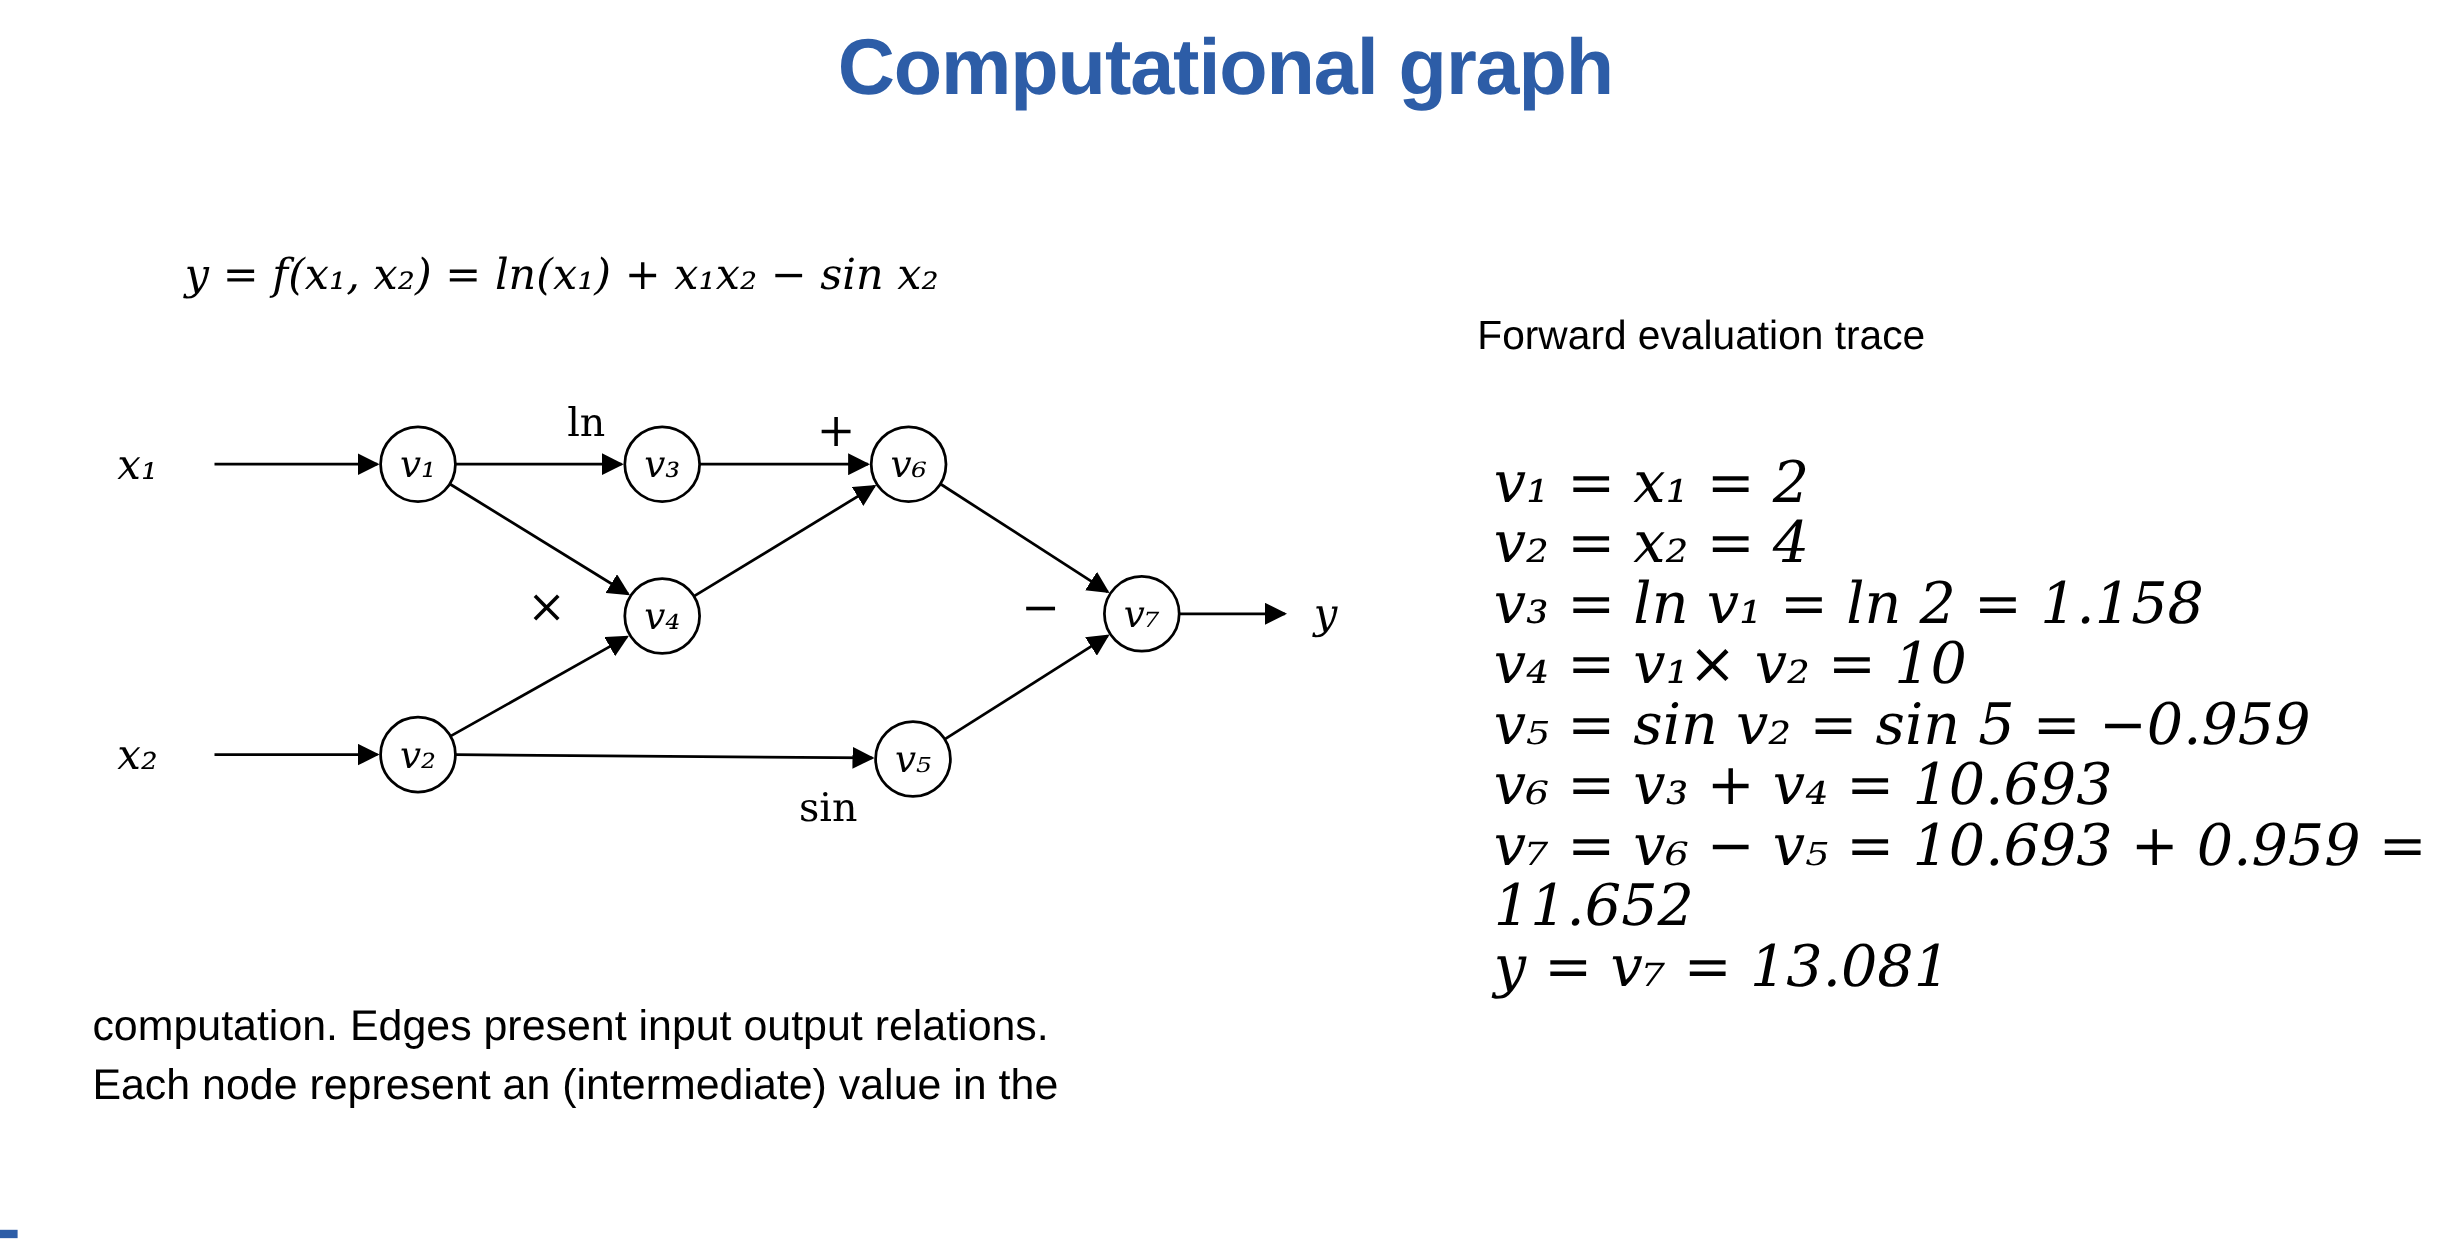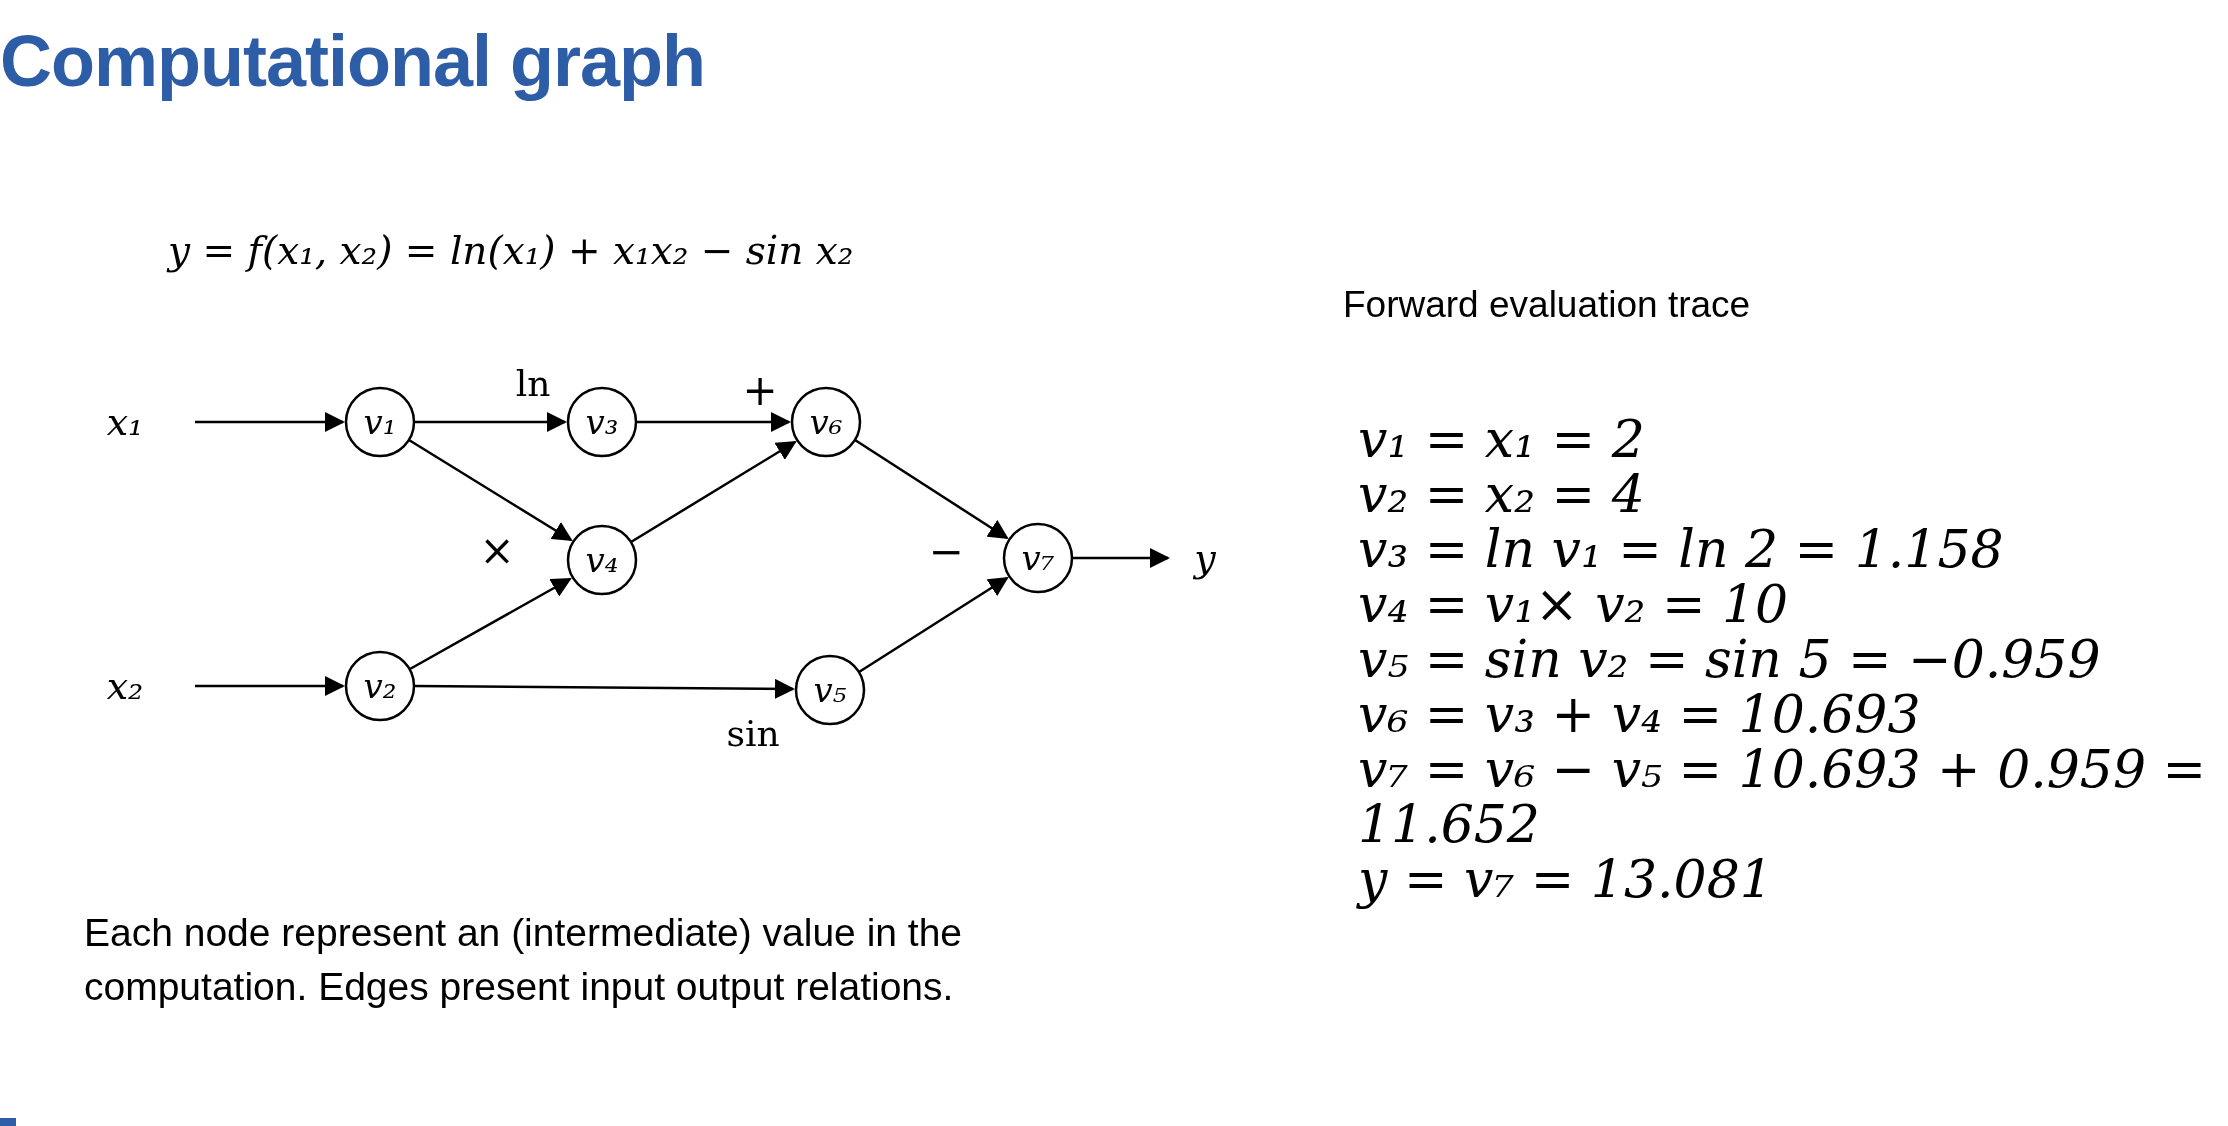--- a/index.html
+++ b/index.html
@@ -11,20 +11,21 @@
   }
   .slide {
     position: relative;
     width: 2228px; height: 1126px;
     background: #ffffff;
     overflow: hidden;
   }
   .title {
     position: absolute;
     top: 20px; left: 0; width: 100%;
+    text-align: center;
     font-size: 72px;
     font-weight: bold;
     color: #2d5da7;
     letter-spacing: -1px;
   }
   .formula {
     position: absolute;
     left: 168px; top: 228px;
     font-family: "DejaVu Serif", serif;
     font-style: italic;
@@ -148,19 +149,19 @@
     <div>v₂ = x₂ = 4</div>
     <div>v₃ = ln v₁ = ln 2 = 1.158</div>
     <div>v₄ = v₁× v₂ = 10</div>
     <div>v₅ = sin v₂ = sin 5 = −0.959</div>
     <div>v₆ = v₃ + v₄ = 10.693</div>
     <div>v₇ = v₆ − v₅ = 10.693 + 0.959 = 11.652</div>
     <div>y = v₇ = 13.081</div>
   </div>
 
   <div class="caption">
+    <div>computation. Edges present input output relations.</div>
     <div>Each node represent an (intermediate) value in the</div>
-    <div>computation. Edges present input output relations.</div>
   </div>
 
   <div class="footer-accent"></div>
 
 </div>
 
 </body></html>

